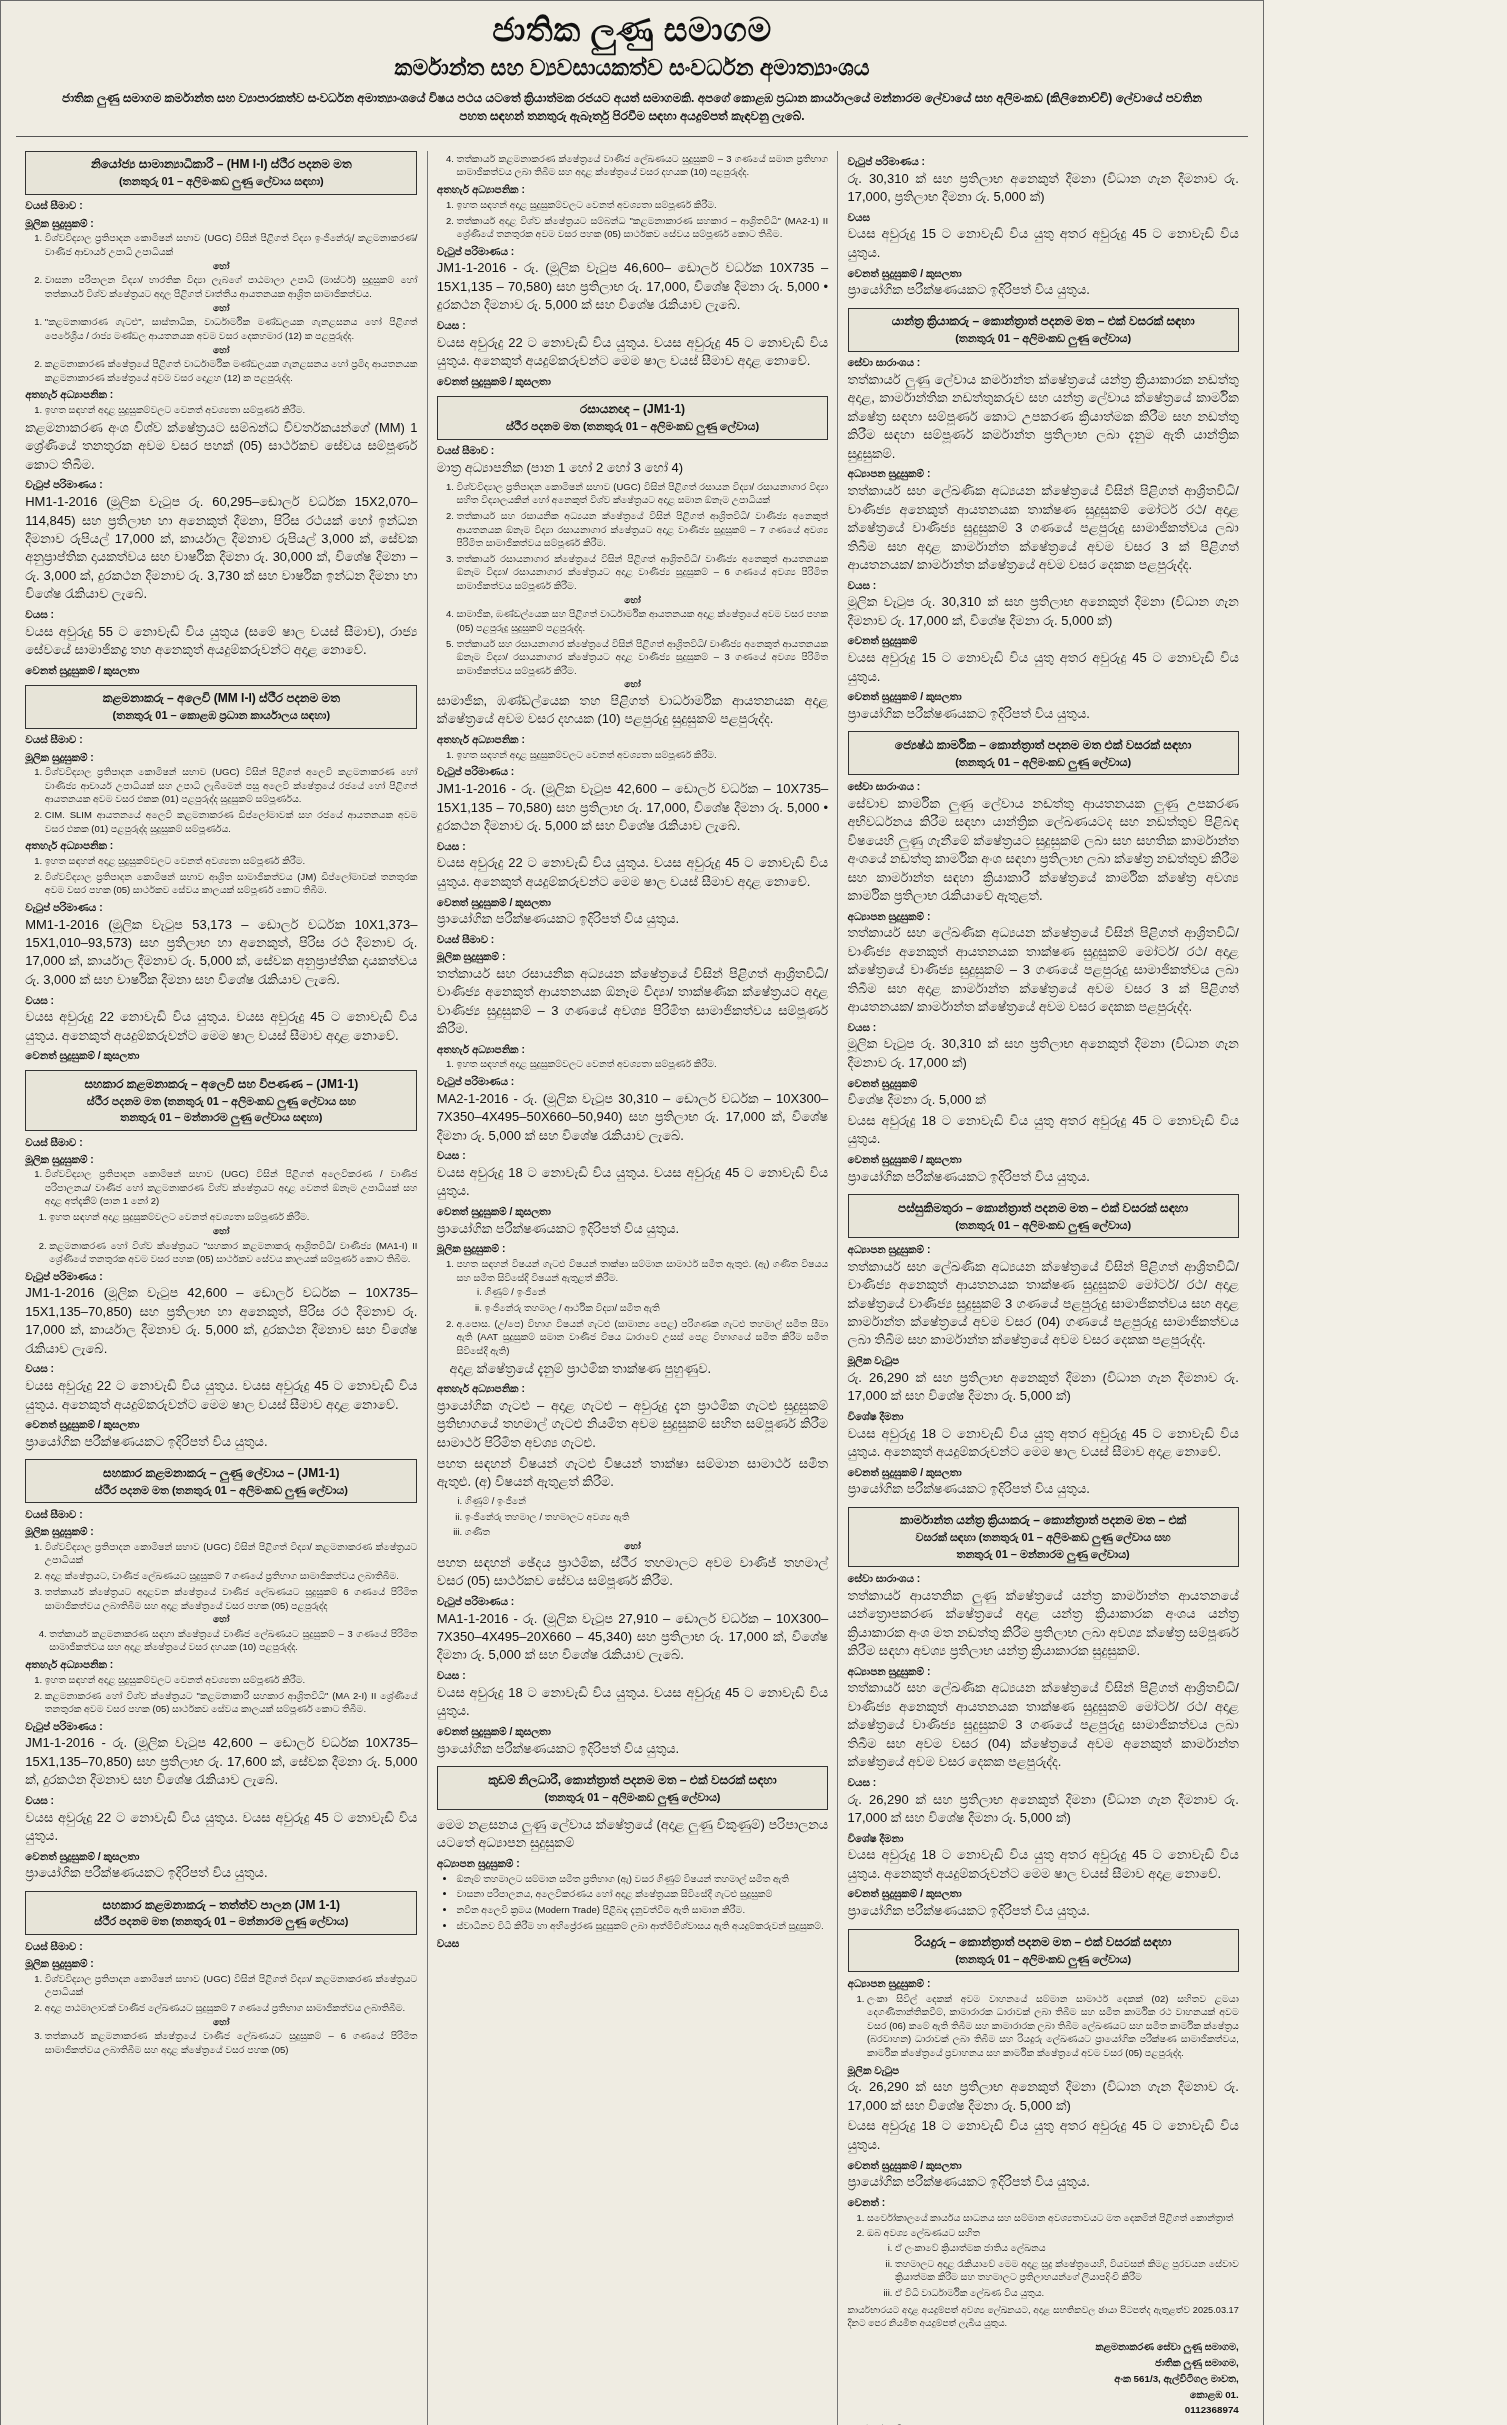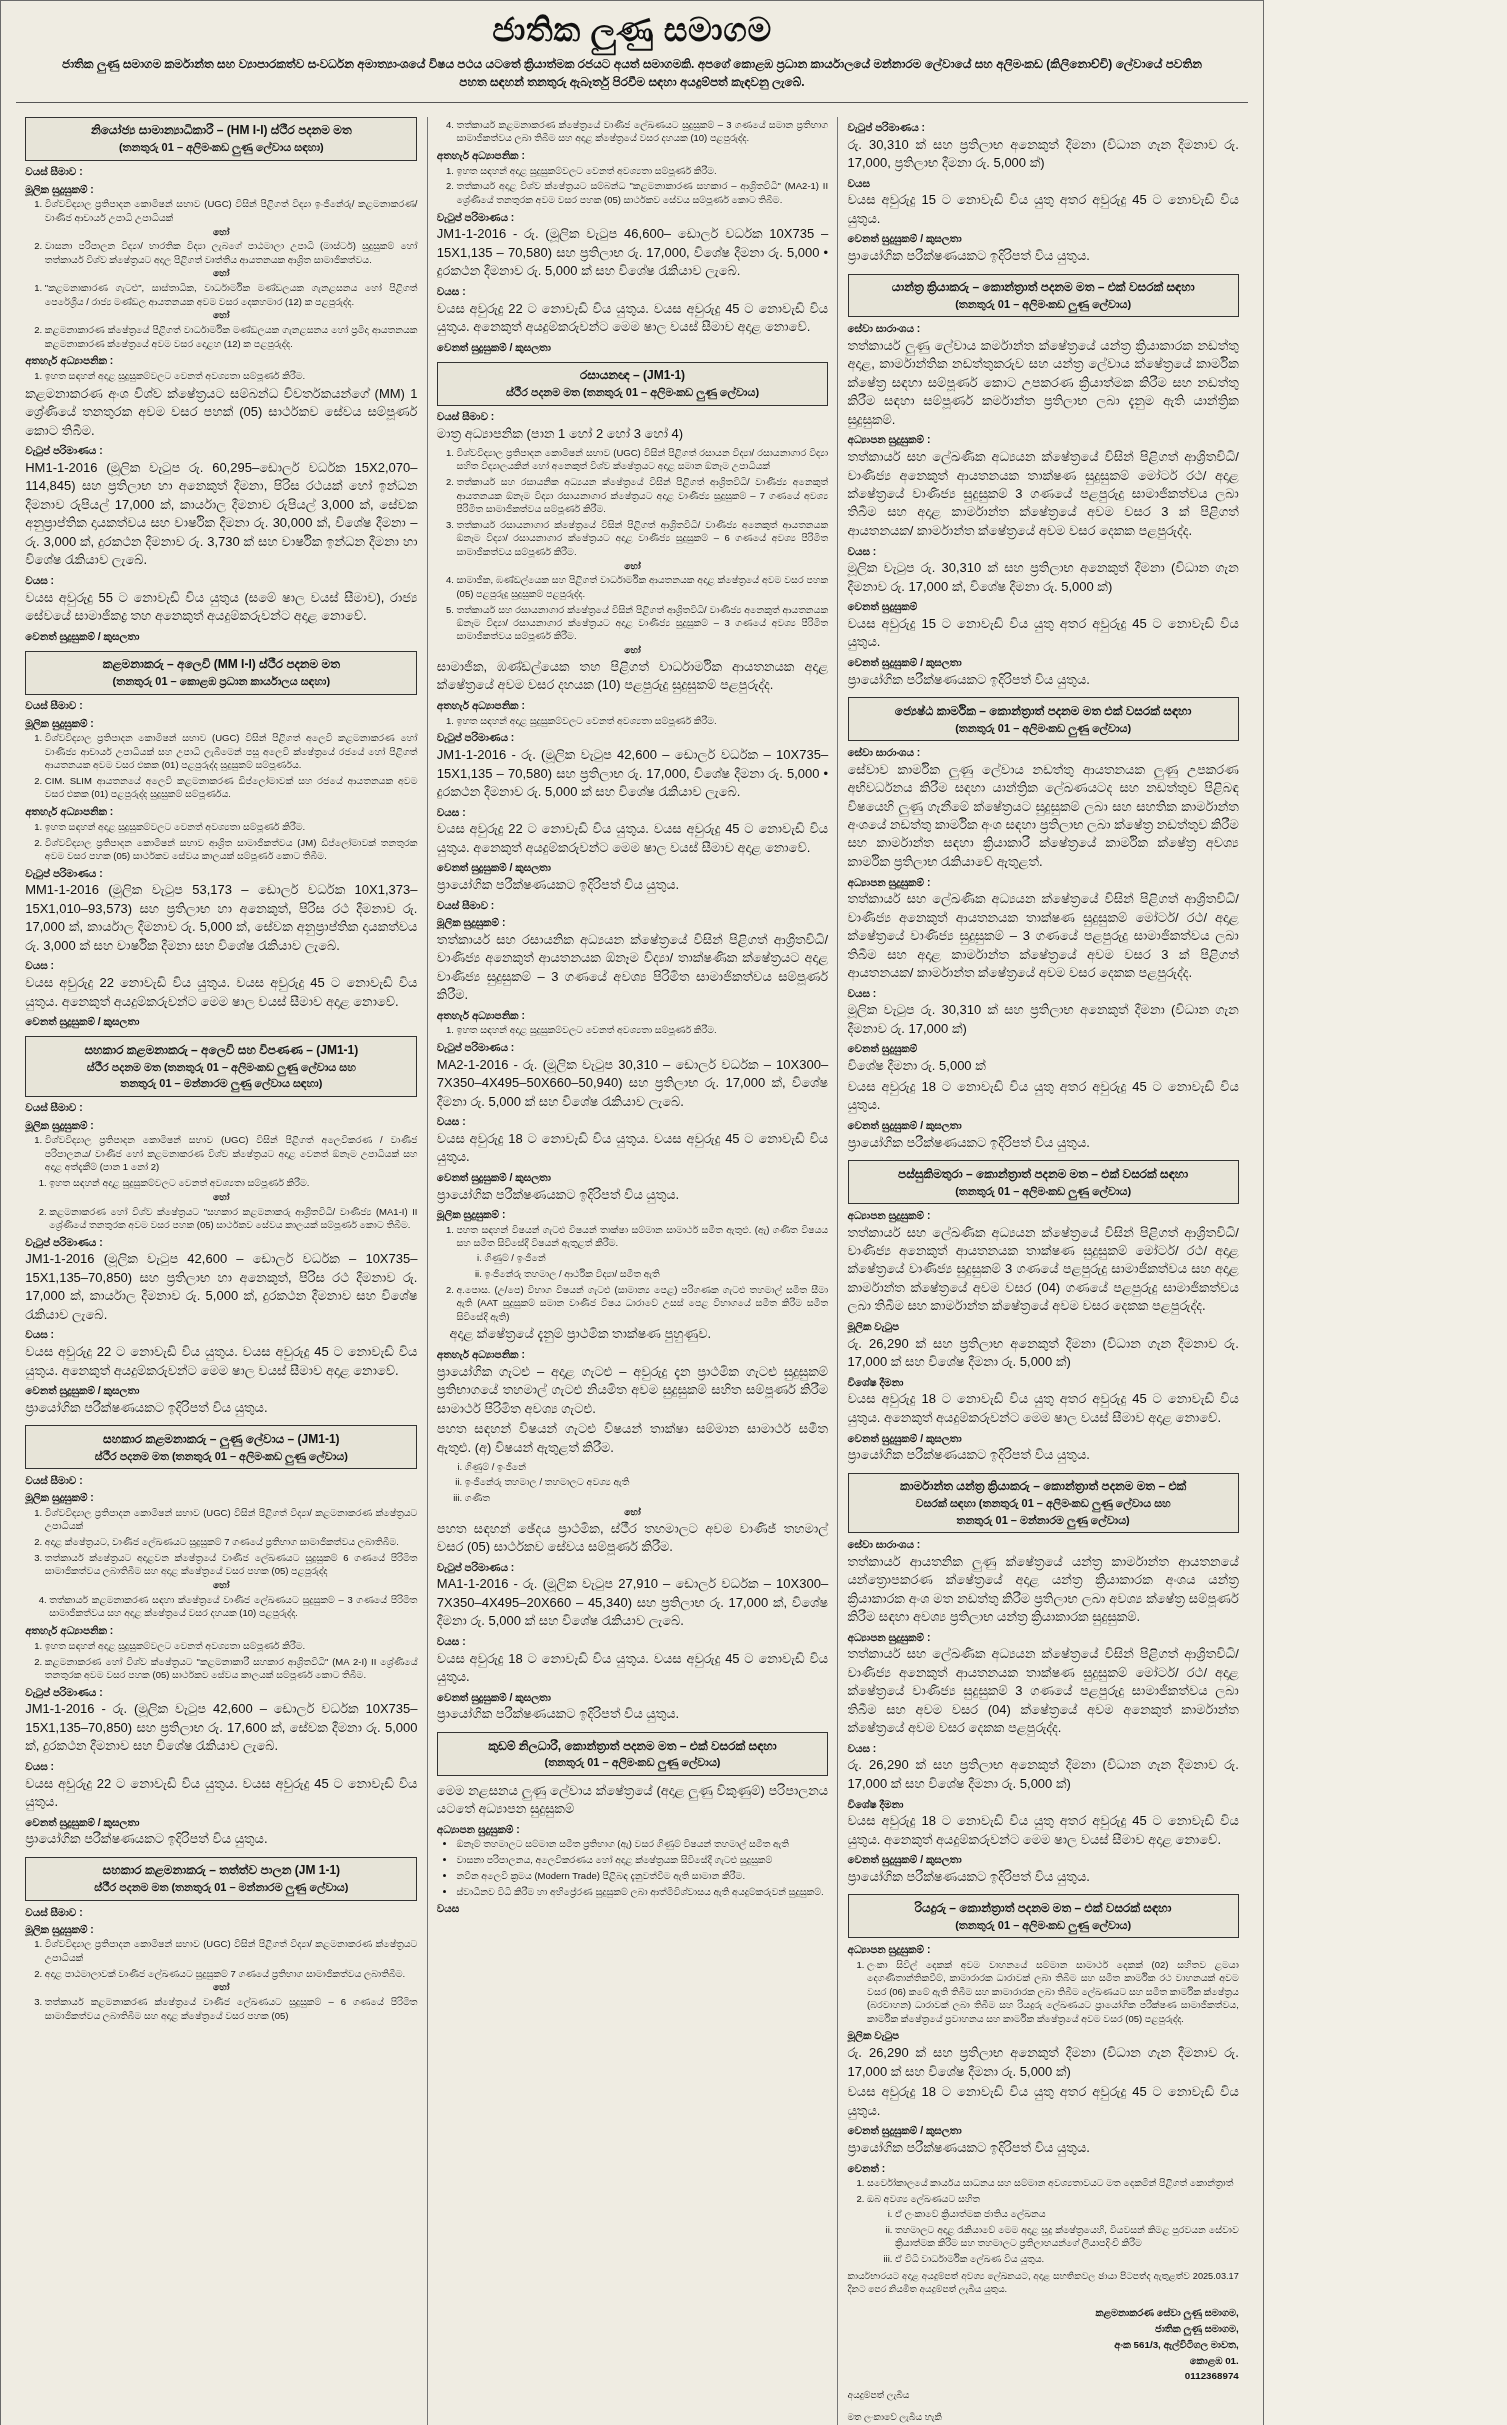--- a/index.html
+++ b/index.html
@@ -99,20 +99,21 @@
   .addr { font-size:9.8px; line-height:1.5; margin-top:5.8px; text-align:right; font-weight:bold;}
   .addr div { margin-bottom:1.2px; }
 </style>
 </head>
 <body>
 
 <div class="page">
 
   <div>
     <div class="hdr-title">ජාතික ලුණු සමාගම</div>
+    <div class="hdr-sub">කර්මාන්ත සහ ව්‍යවසායකත්ව සංවර්ධන අමාත්‍යාංශය</div>
     <div class="hdr-body">ජාතික ලුණු සමාගම කර්මාන්ත සහ ව්‍යාපාරකත්ව සංවර්ධන අමාත්‍යාංශයේ විෂය පථය යටතේ ක්‍රියාත්මක රජයට අයත් සමාගමකි. අපගේ කොළඹ ප්‍රධාන කාර්යාලයේ මන්නාරම ලේවායේ සහ අලිමංකඩ (කිලිනොච්චි) ලේවායේ පවතින පහත සඳහන් තනතුරු ඇබෑර්තු පිරවීම සඳහා අයදුම්පත් කැඳවනු ලැබේ.</div>
     <div class="hdr-rule"></div>
   </div>
 
   <div class="cols">
 
     <div class="col">
 
       <div class="postbox">
         <div class="t1">නියෝජ්‍ය සාමාන්‍යාධිකාරී – (HM I-I) ස්ථීර පදනම මත</div>

